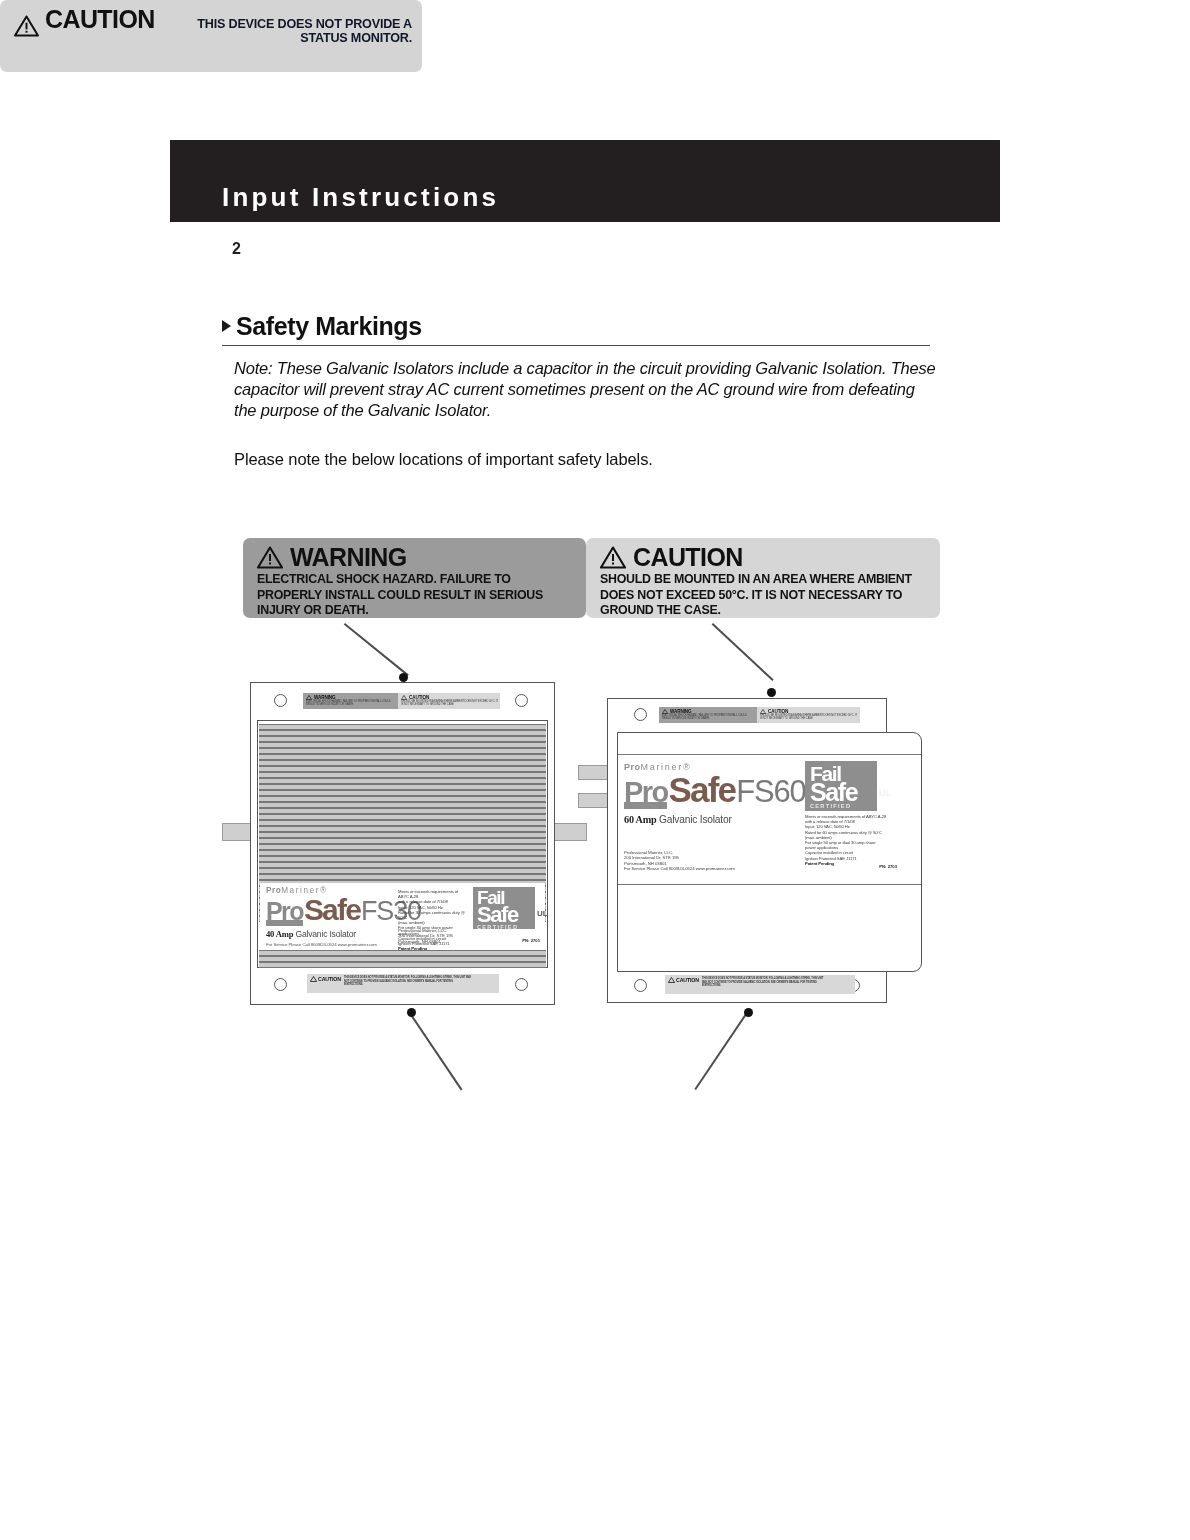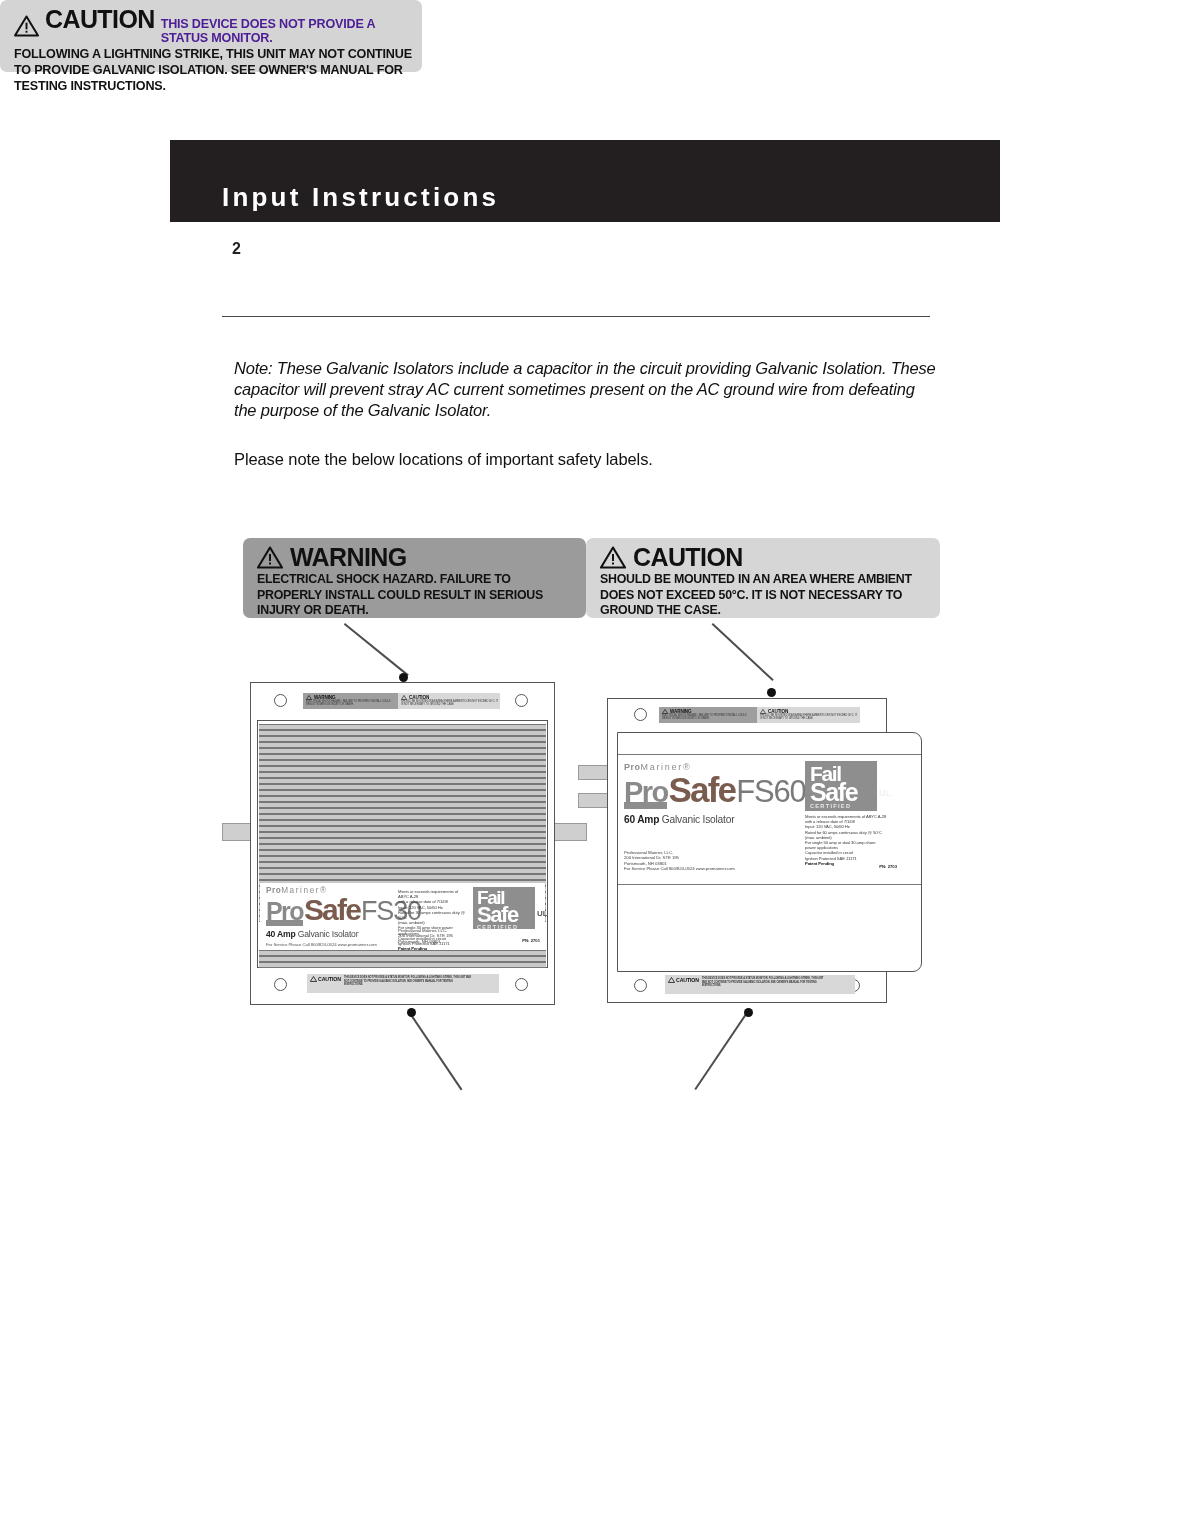--- a/index.html
+++ b/index.html
@@ -35,21 +35,21 @@
   .co-head{display:flex;align-items:center;gap:7px;padding:7px 0 0 14px;}
   .co-title{font-size:25px;font-weight:bold;letter-spacing:-0.6px;color:#111;line-height:1;}
   .co-body{padding:2px 12px 0 14px;font-size:12.4px;line-height:15.5px;letter-spacing:-0.25px;color:#111;font-weight:600;}
 
   .warn-tri{position:relative;width:26px;height:23px;flex:none;}
   .warn-tri svg{display:block;}
 
   .callout-bottom .cb-inline{padding:7px 10px 0 14px;display:flex;align-items:baseline;gap:6px;}
   .callout-bottom .cb-tri{width:25px;height:22px;flex:none;align-self:center;}
   .callout-bottom .cb-title{font-size:25px;font-weight:bold;letter-spacing:-0.6px;line-height:1;color:#111;}
-  .callout-bottom .cb-lead{font-size:12.6px;font-weight:600;letter-spacing:-0.2px;color:#4c1d95;}
+  .callout-bottom .cb-lead{font-size:12.6px;font-weight:600;letter-spacing:-0.2px;color:#0f172a;text-align:right;}
   .callout-bottom .cb-rest{padding:1px 10px 0 14px;font-size:12.6px;line-height:16px;font-weight:600;letter-spacing:-0.2px;color:#111;}
 
   
   .leader{position:absolute;background:#4d4d4d;transform-origin:0 0;height:1.6px;}
   .dot{position:absolute;width:9px;height:9px;border-radius:50%;background:#111;}
 
   
   .dev30{position:absolute;left:250px;top:682px;width:305px;height:323px;}
   .dev30 .plate{position:absolute;inset:0;border:1.4px solid #555;background:#fff;box-sizing:border-box;}
   .dev30 .body{position:absolute;left:7px;top:38px;width:291px;height:248px;border:1.4px solid #555;background:#fff;box-sizing:border-box;}
@@ -72,21 +72,21 @@
 
   
   .prodlabel{position:absolute;background:#fff;}
   .pl-brand{font-size:8.2px;font-weight:bold;color:#8d8d8d;letter-spacing:0.5px;}
   .pl-logo{display:flex;align-items:baseline;margin-top:1px;}
   .pl-pro{font-size:25px;font-weight:bold;color:#8a8a8a;letter-spacing:-1.6px;line-height:0.9;font-family:"Liberation Sans",sans-serif;}
   .pl-safe{font-size:30px;font-weight:bold;color:#7a5c4e;letter-spacing:-1.8px;line-height:0.9;margin-left:1px;}
   .pl-fs{font-size:27px;font-weight:normal;color:#7a7a7a;letter-spacing:-1.2px;line-height:0.9;margin-left:1px;}
   .pl-underbar{height:6px;background:#8d8d8d;}
   .pl-sub{font-size:8.6px;color:#4a4a4a;margin-top:3px;letter-spacing:-0.2px;}
-  .pl-sub b{color:#222;}
+  .pl-sub b{color:#222;font-family:Liberation Serif, serif;}
   .pl-service{font-size:4.4px;color:#555;margin-top:3px;letter-spacing:-0.1px;}
   .pl-addr{font-size:4.4px;line-height:5.4px;color:#444;letter-spacing:-0.1px;}
   .pl-spec{font-size:4.2px;line-height:5.2px;color:#3a3a3a;letter-spacing:-0.1px;}
   .pl-spec .bold{font-weight:bold;color:#111;}
   .pl-pn{font-size:4.2px;font-weight:bold;color:#222;}
 
   
   .fsbadge{background:#8e8e8e;position:relative;}
   .fs-fail{font-size:19px;font-weight:bold;color:#ffffff;line-height:0.82;letter-spacing:-1.4px;}
   .fs-safe{font-size:22px;font-weight:bold;color:#ffffff;line-height:0.82;letter-spacing:-1.4px;}
@@ -100,20 +100,24 @@
   .dev60 .innerline{position:absolute;background:#777;height:1.2px;}
 </style>
 </head>
 <body>
 
 <div class="header-band"></div>
 <div class="header-title">Input Instructions</div>
 <div class="page-number">2</div>
 
 <div class="section-head">
+  <div class="section-head-row">
+    <span class="tri-bullet"></span>
+    <span class="section-title">Safety Markings</span>
+  </div>
   <div class="section-rule"></div>
 </div>
 
 <div class="note-block">Note: These Galvanic Isolators include a capacitor in the circuit providing Galvanic Isolation. These capacitor will prevent stray AC current sometimes present on the AC ground wire from defeating the purpose of the Galvanic Isolator.</div>
 <div class="please-note">Please note the below locations of important safety labels.</div>
 
 <div class="figure">
 
   <div class="callout callout-warning">
     <div class="co-head">
@@ -148,21 +152,20 @@
       <span class="cb-tri">
         <svg width="25" height="22" viewBox="0 0 26 23">
             <polygon points="13,1.5 25,21.5 1,21.5" fill="none" stroke="#111" stroke-width="2.1" stroke-linejoin="round"></polygon>
             <rect x="12" y="8" width="2" height="7" fill="#111"></rect>
             <rect x="12" y="16.5" width="2" height="2" fill="#111"></rect>
           </svg>
       </span>
       <span class="cb-title">CAUTION</span>
       <span class="cb-lead">THIS DEVICE DOES NOT PROVIDE A STATUS MONITOR.</span>
     </div>
-    <div class="cb-rest">FOLLOWING A LIGHTNING STRIKE, THIS UNIT MAY NOT CONTINUE TO PROVIDE GALVANIC ISOLATION. SEE OWNER'S MANUAL FOR TESTING INSTRUCTIONS.</div>
   </div>
 
   <div class="leader" style="left:345px;top:623px;width:82px;transform:rotate(39deg);"></div>
   <div class="dot" style="left:399px;top:673px;"></div>
 
   <div class="leader" style="left:713px;top:623px;width:83px;transform:rotate(43deg);"></div>
   <div class="dot" style="left:767px;top:688px;"></div>
 
   <div class="leader" style="left:411px;top:1013px;width:92px;transform:rotate(56deg);"></div>
   <div class="dot" style="left:407px;top:1008px;"></div>

